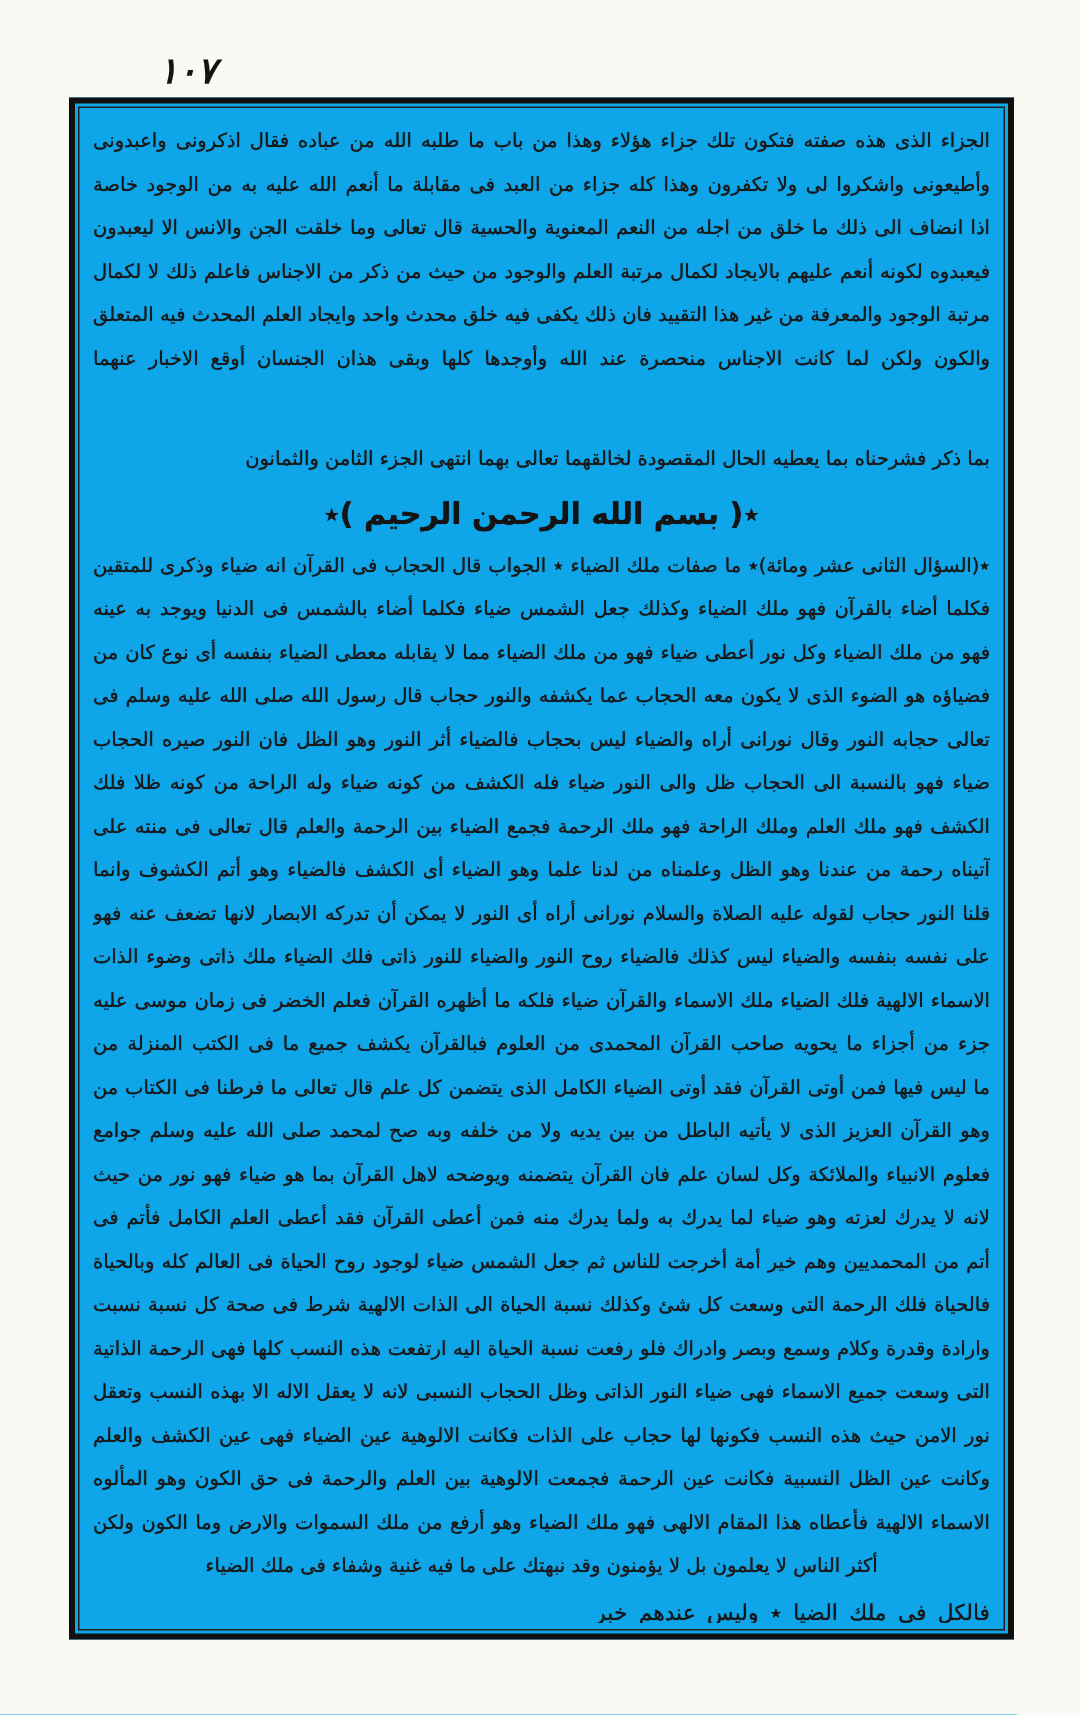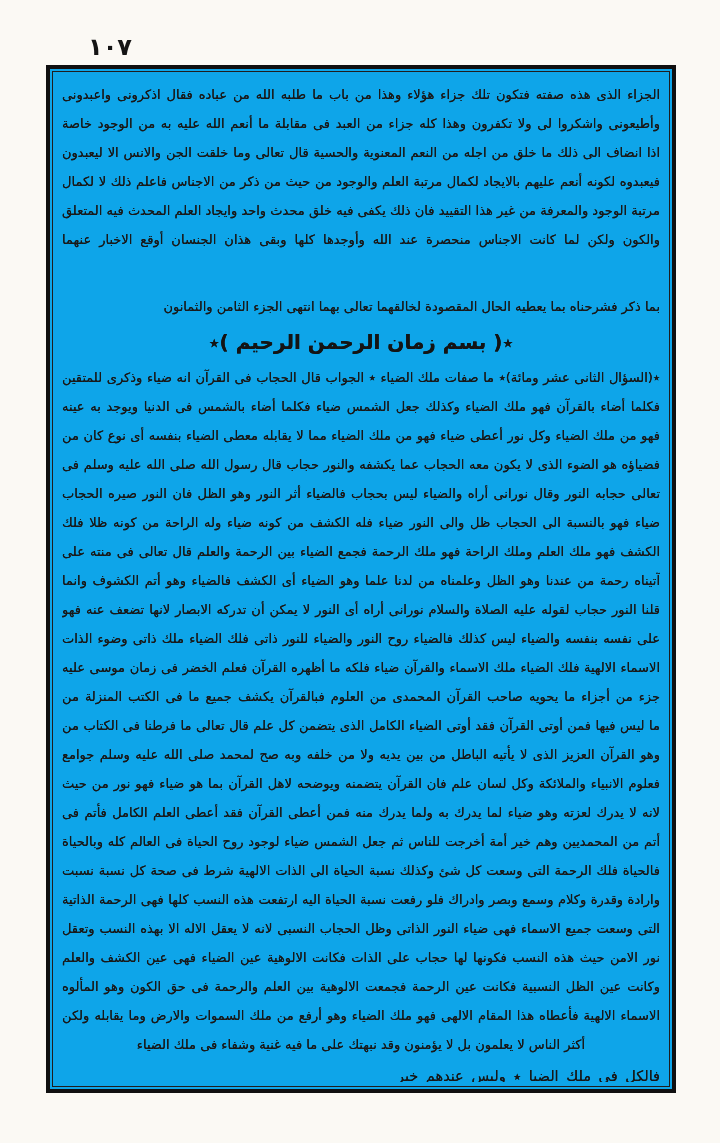--- a/index.html
+++ b/index.html
@@ -6,24 +6,25 @@
   body {
     width:720px; height:1143px;
     background:#fbf9f4;
     font-family:"DejaVu Sans", sans-serif;
     color:#1c1c1c;
     position:relative;
     overflow:hidden;
   }
   .page-number {
     position:absolute; top:33px; left:88px; width:74px;
-    text-align:left;
+    text-align:center;
     font-size:24px; font-weight:bold;
     letter-spacing:3px;
     color:#141414;
+    font-style:italic;
   }
   .frame {
     position:absolute; left:46px; top:65px; width:630px; height:1028px;
     border:4px solid #101010;
     box-sizing:border-box;
     background:#0ea5e9;
   }
   .frame-inner {
     position:absolute; inset:2px;
     border:1.5px solid #1e1e1e;
@@ -75,21 +76,21 @@
         <div class="block block1">
             <div class="line">الجزاء الذى هذه صفته فتكون تلك جزاء هؤلاء وهذا من باب ما طلبه الله من عباده فقال اذكرونى واعبدونى</div>
             <div class="line">وأطيعونى واشكروا لى ولا تكفرون وهذا كله جزاء من العبد فى مقابلة ما أنعم الله عليه به من الوجود خاصة فكيف</div>
             <div class="line">اذا انضاف الى ذلك ما خلق من اجله من النعم المعنوية والحسية قال تعالى وما خلقت الجن والانس الا ليعبدون فعلل</div>
             <div class="line">فيعبدوه لكونه أنعم عليهم بالايجاد لكمال مرتبة العلم والوجود من حيث من ذكر من الاجناس فاعلم ذلك لا لكمال</div>
             <div class="line">مرتبة الوجود والمعرفة من غير هذا التقييد فان ذلك يكفى فيه خلق محدث واحد وايجاد العلم المحدث فيه المتعلق بالله</div>
             <div class="line">والكون ولكن لما كانت الاجناس منحصرة عند الله وأوجدها كلها وبقى هذان الجنسان أوقع الاخبار عنهما</div>
             <div class="line">بما ذكر فشرحناه بما يعطيه الحال المقصودة لخالقهما تعالى بهما انتهى الجزء الثامن والثمانون</div>
           </div>
 
-        <div class="basmala">٭( بسم زمان الرحمن الرحيم )٭</div>
+        <div class="basmala">٭( بسم الله الرحمن الرحيم )٭</div>
 
         <div class="block block2">
             <div class="line">٭(السؤال الثانى عشر ومائة)٭ ما صفات ملك الضياء ٭ الجواب قال الحجاب فى القرآن انه ضياء وذكرى للمتقين</div>
             <div class="line">فكلما أضاء بالقرآن فهو ملك الضياء وكذلك جعل الشمس ضياء فكلما أضاء بالشمس فى الدنيا ويوجد به عينه</div>
             <div class="line">فهو من ملك الضياء وكل نور أعطى ضياء فهو من ملك الضياء مما لا يقابله معطى الضياء بنفسه أى نوع كان من الانوار</div>
             <div class="line">فضياؤه هو الضوء الذى لا يكون معه الحجاب عما يكشفه والنور حجاب قال رسول الله صلى الله عليه وسلم فى حق الحق</div>
             <div class="line">تعالى حجابه النور وقال نورانى أراه والضياء ليس بحجاب فالضياء أثر النور وهو الظل فان النور صيره الحجاب</div>
             <div class="line">ضياء فهو بالنسبة الى الحجاب ظل والى النور ضياء فله الكشف من كونه ضياء وله الراحة من كونه ظلا فلك الضياء ملك</div>
             <div class="line">الكشف فهو ملك العلم وملك الراحة فهو ملك الرحمة فجمع الضياء بين الرحمة والعلم قال تعالى فى منته على عبده خضر</div>
             <div class="line">آتيناه رحمة من عندنا وهو الظل وعلمناه من لدنا علما وهو الضياء أى الكشف فالضياء وهو أتم الكشوف وانما</div>
@@ -100,21 +101,21 @@
             <div class="line">ما ليس فيها فمن أوتى القرآن فقد أوتى الضياء الكامل الذى يتضمن كل علم قال تعالى ما فرطنا فى الكتاب من شئ</div>
             <div class="line">وهو القرآن العزيز الذى لا يأتيه الباطل من بين يديه ولا من خلفه وبه صح لمحمد صلى الله عليه وسلم جوامع الكلم</div>
             <div class="line">فعلوم الانبياء والملائكة وكل لسان علم فان القرآن يتضمنه ويوضحه لاهل القرآن بما هو ضياء فهو نور من حيث ذاته</div>
             <div class="line">لانه لا يدرك لعزته وهو ضياء لما يدرك به ولما يدرك منه فمن أعطى القرآن فقد أعطى العلم الكامل فأتم فى الخلق</div>
             <div class="line">أتم من المحمديين وهم خير أمة أخرجت للناس ثم جعل الشمس ضياء لوجود روح الحياة فى العالم كله وبالحياة رحم العالم</div>
             <div class="line">فالحياة فلك الرحمة التى وسعت كل شئ وكذلك نسبة الحياة الى الذات الالهية شرط فى صحة كل نسبة نسبت الى الله من علم</div>
             <div class="line">وارادة وقدرة وكلام وسمع وبصر وادراك فلو رفعت نسبة الحياة اليه ارتفعت هذه النسب كلها فهى الرحمة الذاتية</div>
             <div class="line">التى وسعت جميع الاسماء فهى ضياء النور الذاتى وظل الحجاب النسبى لانه لا يعقل الاله الا بهذه النسب وتعقل الذات</div>
             <div class="line">نور الامن حيث هذه النسب فكونها لها حجاب على الذات فكانت الالوهية عين الضياء فهى عين الكشف والعلم</div>
             <div class="line">وكانت عين الظل النسبية فكانت عين الرحمة فجمعت الالوهية بين العلم والرحمة فى حق الكون وهو المألوه وفى حق</div>
-            <div class="line">الاسماء الالهية فأعطاه هذا المقام الالهى فهو ملك الضياء وهو أرفع من ملك السموات والارض وما يقابله ولكن</div>
+            <div class="line">الاسماء الالهية فأعطاه هذا المقام الالهى فهو ملك الضياء وهو أرفع من ملك السموات والارض وما الكون ولكن</div>
             <div class="line">أكثر الناس لا يعلمون بل لا يؤمنون وقد نبهتك على ما فيه غنية وشفاء فى ملك الضياء</div>
           </div>
 
         <div class="verses">
             <div class="verse-line">فالكل فى ملك الضيا ٭ وليس عندهم خبر</div>
             <div class="verse-line">والكل فى عين الظلا ٭ لوهو المسمى بالقمر</div>
           </div>
 
       </div>
     </div>

